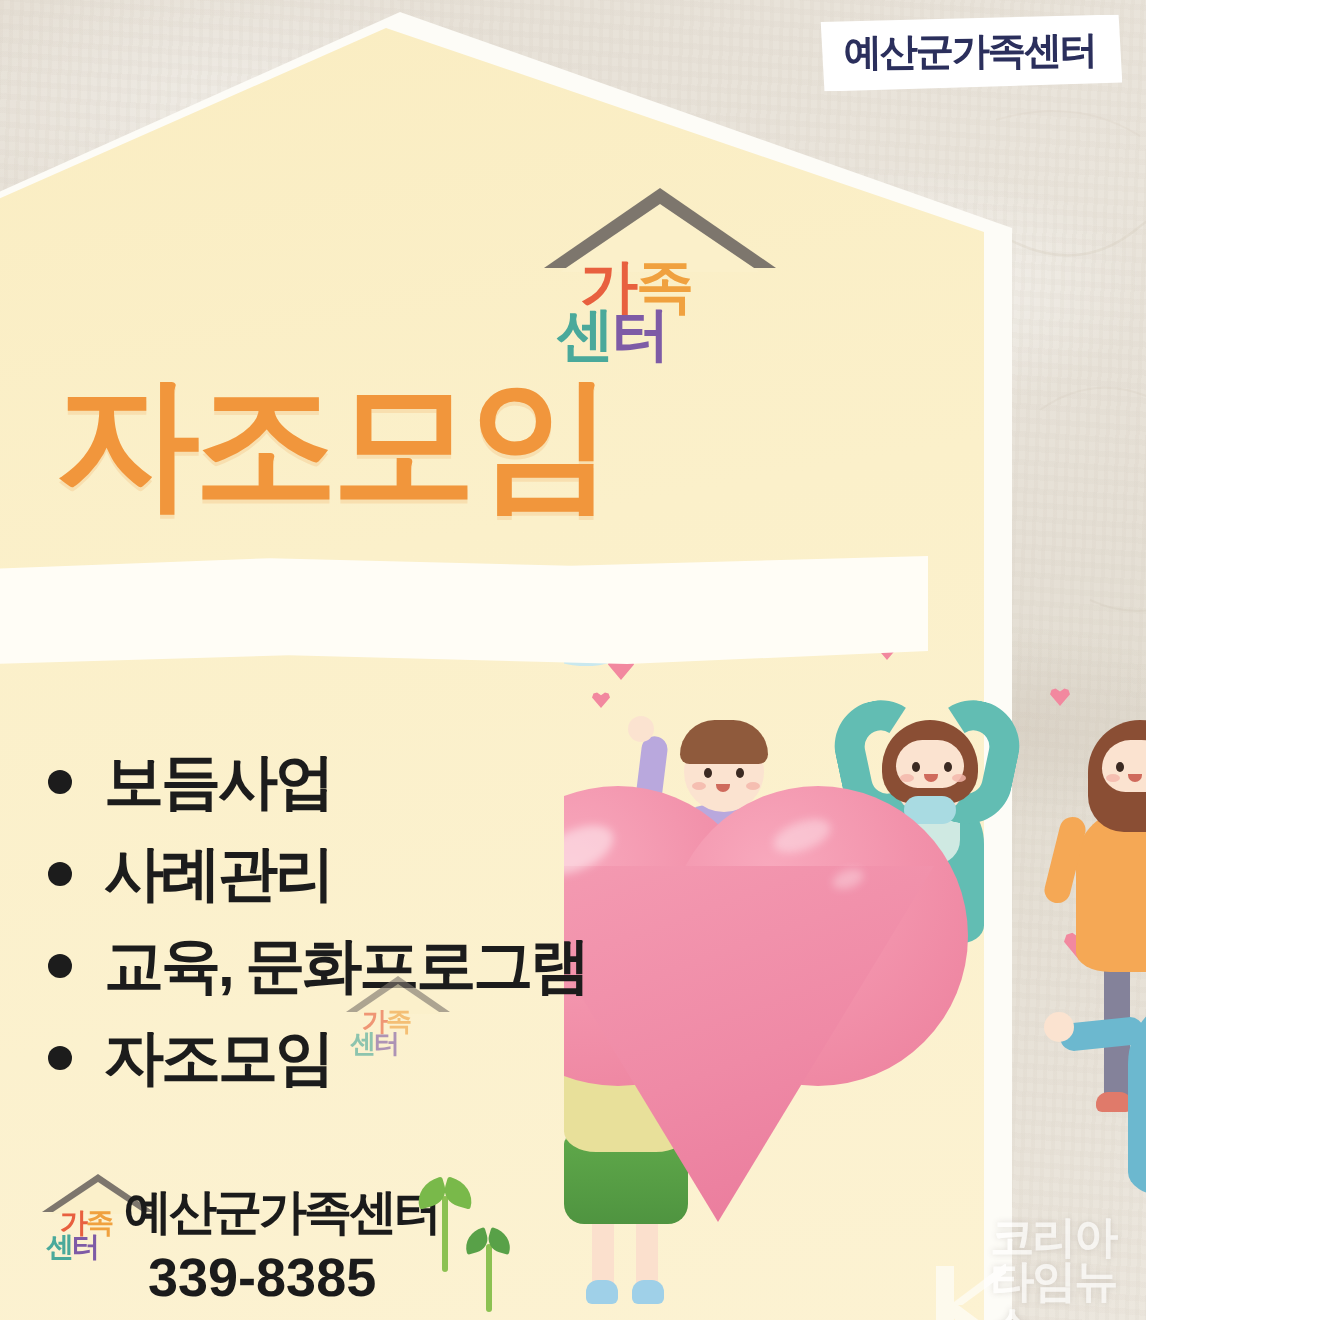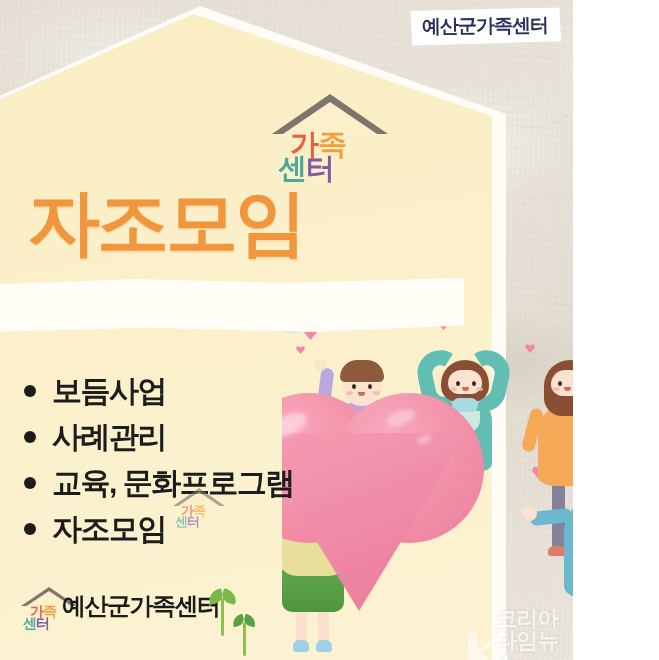--- a/index.html
+++ b/index.html
@@ -442,20 +442,21 @@
     <div class="roof-in"></div>
     <div class="l1">
       <span class="c-ga">가</span><span class="c-jok">족</span>
     </div>
     <div class="l2">
       <span class="c-sen">센</span><span class="c-teo">터</span>
     </div>
   </div>
 
   <div class="footer-org">예산군가족센터</div>
+  <div class="footer-tel">339-8385</div>
 
   <div class="sprout" id="sprout-1">
     <div class="stem"></div>
     <div class="leaf l"></div>
     <div class="leaf r"></div>
   </div>
   <div class="sprout" id="sprout-2">
     <div class="stem"></div>
     <div class="leaf l"></div>
     <div class="leaf r"></div>

